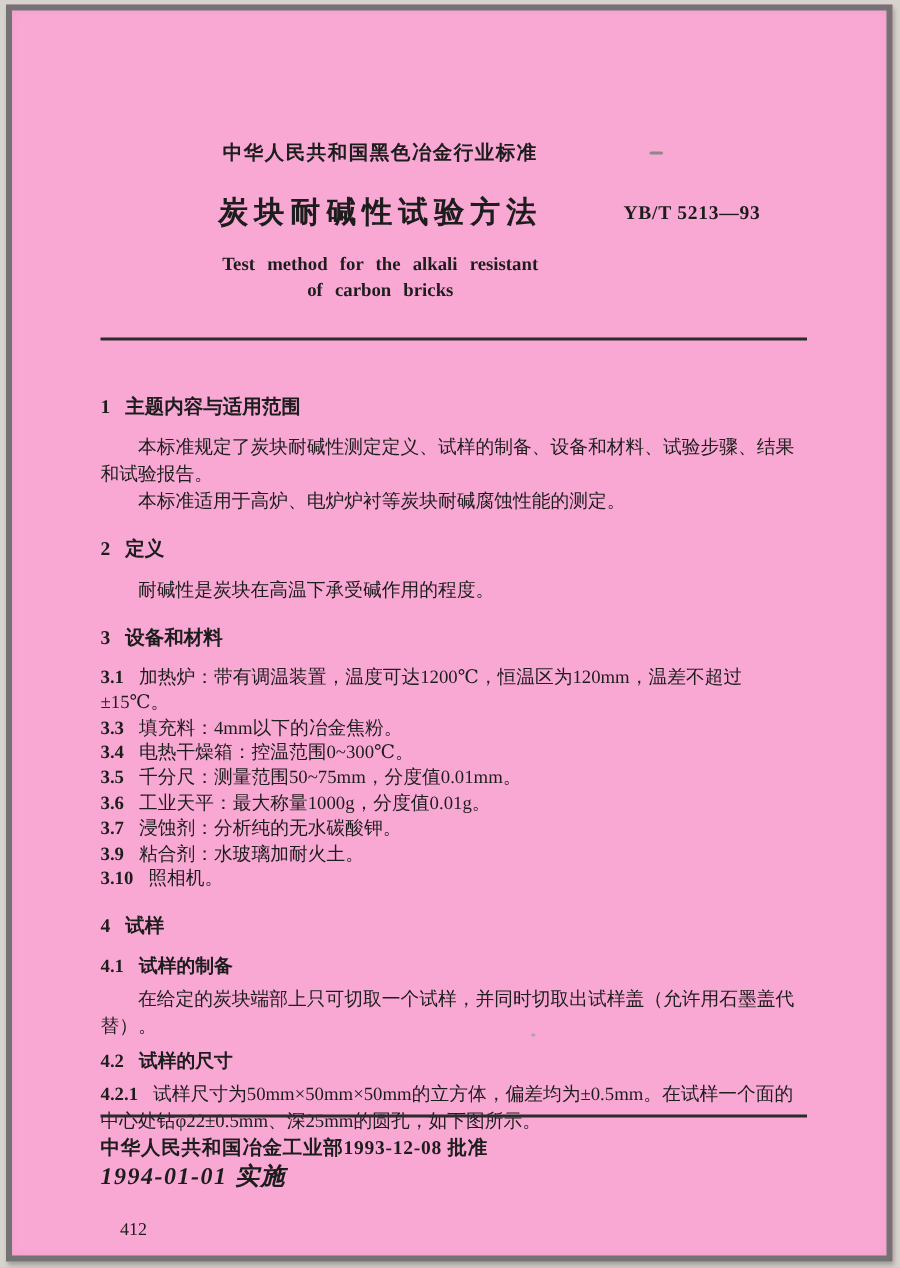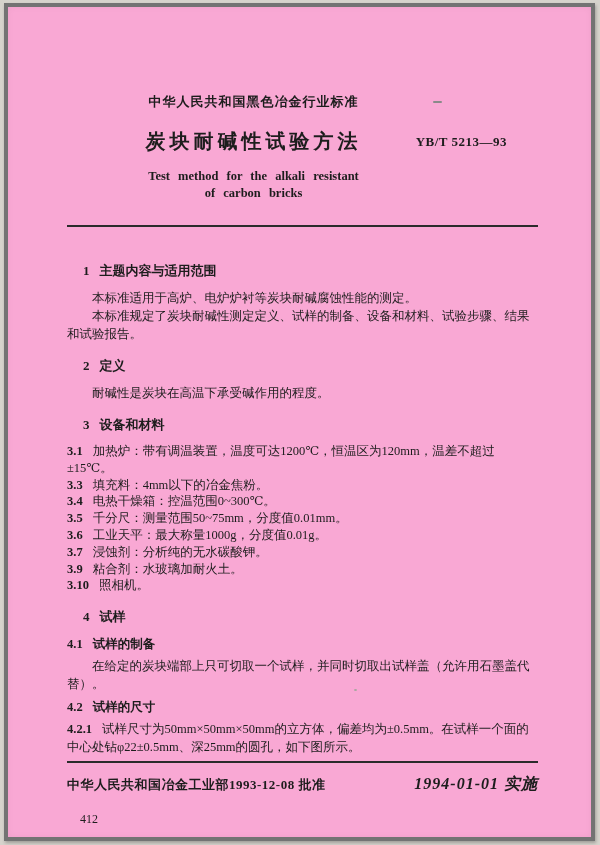--- a/index.html
+++ b/index.html
@@ -27,30 +27,30 @@
   .std-label { font-size:13px; font-weight:bold; letter-spacing:1px; }
   .title-cn  { font-size:20px; font-weight:bold; letter-spacing:4px; margin-top:17px; }
   .std-no    {
     position:absolute; right:84px; top:41px;
     font-size:13px; font-weight:bold; letter-spacing:.5px; white-space:nowrap;margin-left:27px;
   }
   .title-en  { font-size:12.5px; font-weight:bold; margin-top:13px; line-height:17px; word-spacing:5px; }
   .rule-top  { margin:23px 53px 0 59px; border-top:2.5px solid #2b2b2b; }
   
   .content { padding:21px 53px 0 59px; font-size:12.5px; line-height:18px; }
-  h2.sec   { font-size:13px; font-weight:bold; margin:14px 16px 9px; }
+  h2.sec   { font-size:13px; font-weight:bold; margin:14px 0 9px; }
   h3.sub   { font-size:12.5px; font-weight:bold; margin:5px 0 4px; }
   .no      { font-weight:bold; margin-right:10px; }
   p.ind    { text-indent:2em; margin:0; }
   .item    { line-height:16.8px; }
   .p421    { margin-top:4px; }
   
   .footer { position:absolute; left:59px; right:53px; bottom:42px; }
   .footer-rule { border-top:2.5px solid #2b2b2b; margin-bottom:11px; }
-  .footer-row  { display:flex; justify-content:space-between; align-items:baseline; }
+  .footer-row  { display:flex; justify-content:space-between; align-items:baseline;flex-direction:column; }
   .approval    { font-size:13px; font-weight:bold; letter-spacing:.5px; }
   .implementation { font-size:16px; font-weight:bold; letter-spacing:1px;font-style:italic; }
   .page-no { position:absolute; left:72px; bottom:10px; font-size:12px; }
   
   .artifact-dash { position:absolute; left:425px; top:94px; width:9px; height:2px; background:#8a8a8a; border-radius:1px; }
   .artifact-dot  { position:absolute; left:346px; top:682px; width:3px; height:2px; background:#a9a7a0; border-radius:50%; }
 </style>
 </head>
 <body>
 
@@ -64,22 +64,22 @@
       <div>Test method for the alkali resistant</div>
       <div>of carbon bricks</div>
     </div>
   </header>
 
   <div class="rule-top"></div>
 
   <main class="content">
 
     <h2 class="sec"><span class="no">1</span><span>主题内容与适用范围</span></h2>
+    <p class="ind">本标准规定了炭块耐碱性测定定义、试样的制备、设备和材料、试验步骤、结果和试验报告。</p>
     <p class="ind">本标准适用于高炉、电炉炉衬等炭块耐碱腐蚀性能的测定。</p>
-    <p class="ind">本标准规定了炭块耐碱性测定定义、试样的制备、设备和材料、试验步骤、结果和试验报告。</p>
 
     <h2 class="sec"><span class="no">2</span><span>定义</span></h2>
     <p class="ind">耐碱性是炭块在高温下承受碱作用的程度。</p>
 
     <h2 class="sec"><span class="no">3</span><span>设备和材料</span></h2>
     <div class="item"><span class="no">3.1</span><span>加热炉：带有调温装置，温度可达1200℃，恒温区为120mm，温差不超过±15℃。</span></div>
     <div class="item"><span class="no">3.3</span><span>填充料：4mm以下的冶金焦粉。</span></div>
     <div class="item"><span class="no">3.4</span><span>电热干燥箱：控温范围0~300℃。</span></div>
     <div class="item"><span class="no">3.5</span><span>千分尺：测量范围50~75mm，分度值0.01mm。</span></div>
     <div class="item"><span class="no">3.6</span><span>工业天平：最大称量1000g，分度值0.01g。</span></div>

